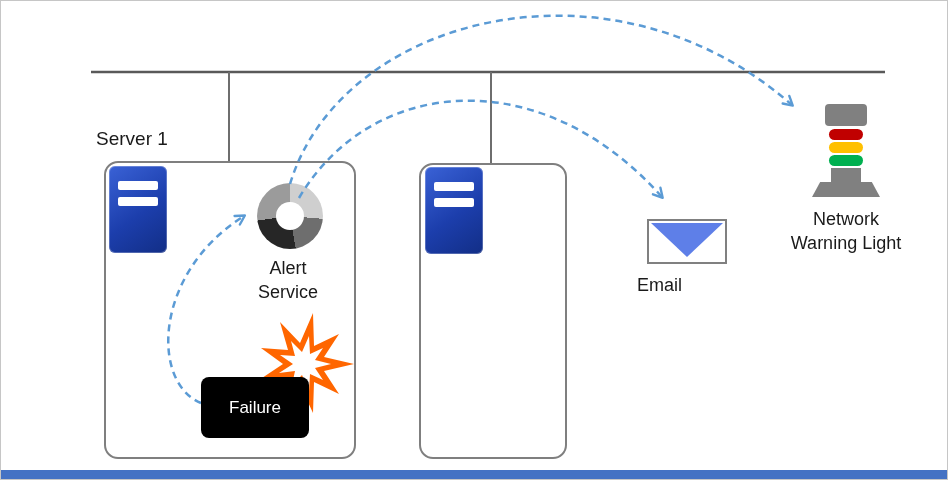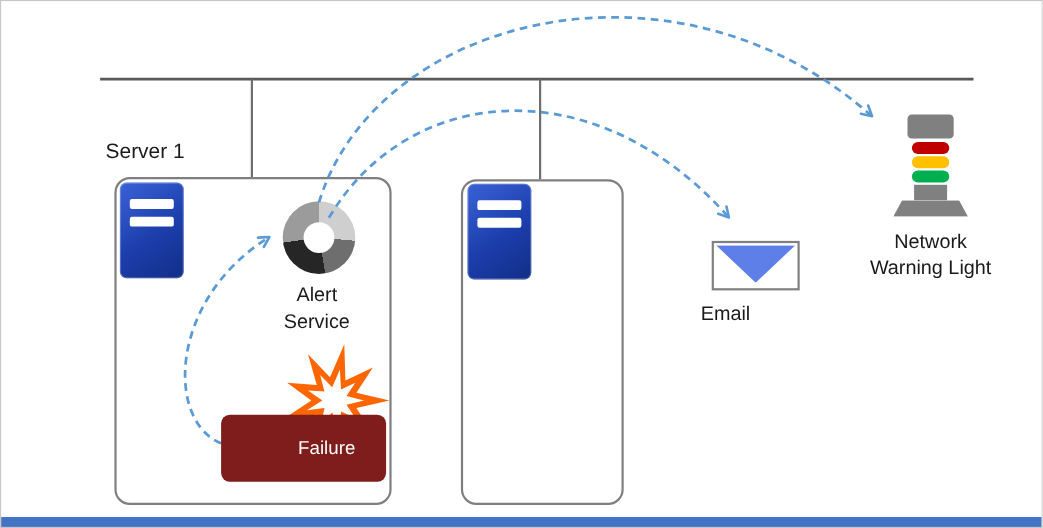--- a/index.html
+++ b/index.html
@@ -58,25 +58,24 @@
   .donut .hole {
     position: absolute; left: 50%; top: 50%;
     width: 28px; height: 28px; margin: -14px 0 0 -14px;
     border-radius: 50%; background: #ffffff;
   }
 
   
   .failure-box {
     position: absolute; left: 200px; top: 376px;
     width: 108px; height: 61px;
-    background: #7f1d1d; border-radius: 8px;
+    background: #000000; border-radius: 8px;
     display: flex; align-items: center; justify-content: center;
     color: #ffffff; font-size: 17px;
     z-index: 6;
-    padding-left: 42px;
   }
 
   
   .email-box {
     position: absolute; left: 646px; top: 218px;
     width: 80px; height: 45px;
     box-sizing: border-box;
     background: #ffffff; border: 2px solid #808080;
     z-index: 2;
   }

